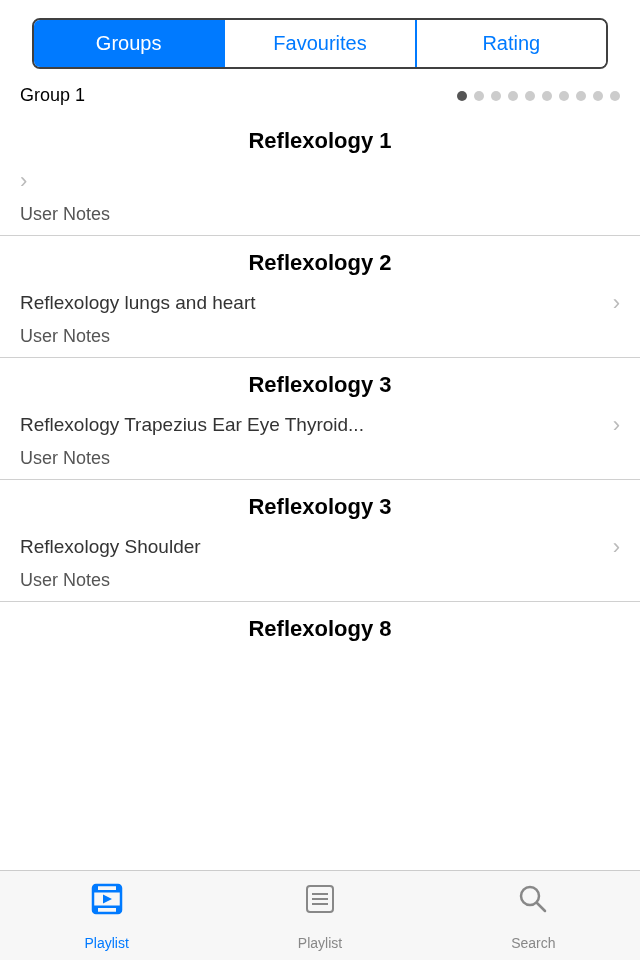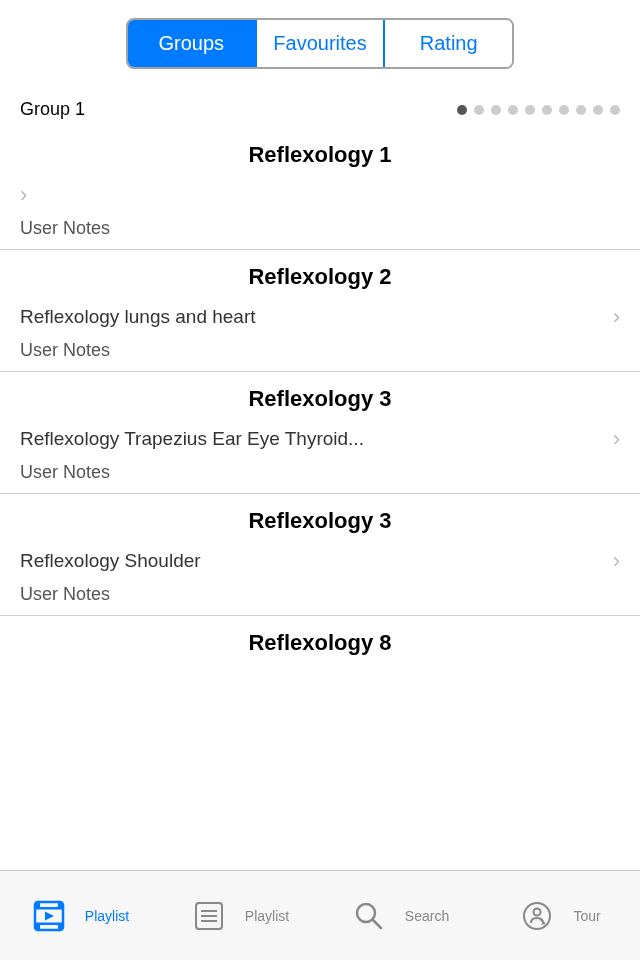--- a/index.html
+++ b/index.html
@@ -11,25 +11,25 @@
       background: #fff;
       overflow: hidden;
       display: flex;
       flex-direction: column;
     }
 
     
     .tab-bar-top {
       display: flex;
       flex-direction: row;
-      margin: 18px auto 14px;
-      border: 2px solid #a3a3a3;
+      margin: 18px auto 0;
+      border: 2px solid #404040;
       border-radius: 8px;
       overflow: hidden;
-      width: 388px;
+      width: 576px;
     }
     .tab-bar-top .tab-btn {
       flex: 1;
       padding: 12px 0;
       text-align: center;
       font-size: 20px;
       cursor: pointer;
       background: #fff;
       color: #007AFF;
       border: none;
@@ -120,22 +120,23 @@
       display: flex;
       flex-direction: row;
       border-top: 1px solid #ccc;
       background: #f7f7f7;
       height: 90px;
       align-items: center;
     }
     .nav-item {
       flex: 1;
       display: flex;
-      align-items: center;
-      justify-content: center;
+      flex-direction: column;
+      align-items: center;
+      justify-content: space-between;
       gap: 18px;
       cursor: pointer;
       padding: 8px 0;
     }
     .nav-item .nav-icon {
       width: 36px;
       height: 36px;
       display: flex;
       align-items: center;
       justify-content: center;
@@ -258,28 +259,14 @@
   <div class="nav-item">
     <div class="nav-icon">
       <svg width="34" height="34" viewBox="0 0 34 34">
         <circle cx="14" cy="14" r="9" fill="none" stroke="#888" stroke-width="2.5"></circle>
         <line x1="21" y1="21" x2="29" y2="29" stroke="#888" stroke-width="2.5" stroke-linecap="round"></line>
       </svg>
     </div>
     <span class="nav-label">Search</span>
   </div>
 
-  <div class="nav-item">
-    <div class="nav-icon">
-      <svg width="34" height="34" viewBox="0 0 34 34">
-        <circle cx="17" cy="17" r="13" fill="none" stroke="#888" stroke-width="2"></circle>
-
-        <circle cx="17" cy="13" r="3.5" fill="none" stroke="#888" stroke-width="2"></circle>
-        <path d="M11 24 Q11 19 17 19 Q23 19 23 24" fill="none" stroke="#888" stroke-width="2"></path>
-
-        <line x1="20" y1="20" x2="25" y2="25" stroke="#888" stroke-width="1.5"></line>
-        <polygon points="25,25 21,26 24,22" fill="#888"></polygon>
-      </svg>
-    </div>
-    <span class="nav-label">Tour</span>
-  </div>
 
 </div>
 
 </body></html>

